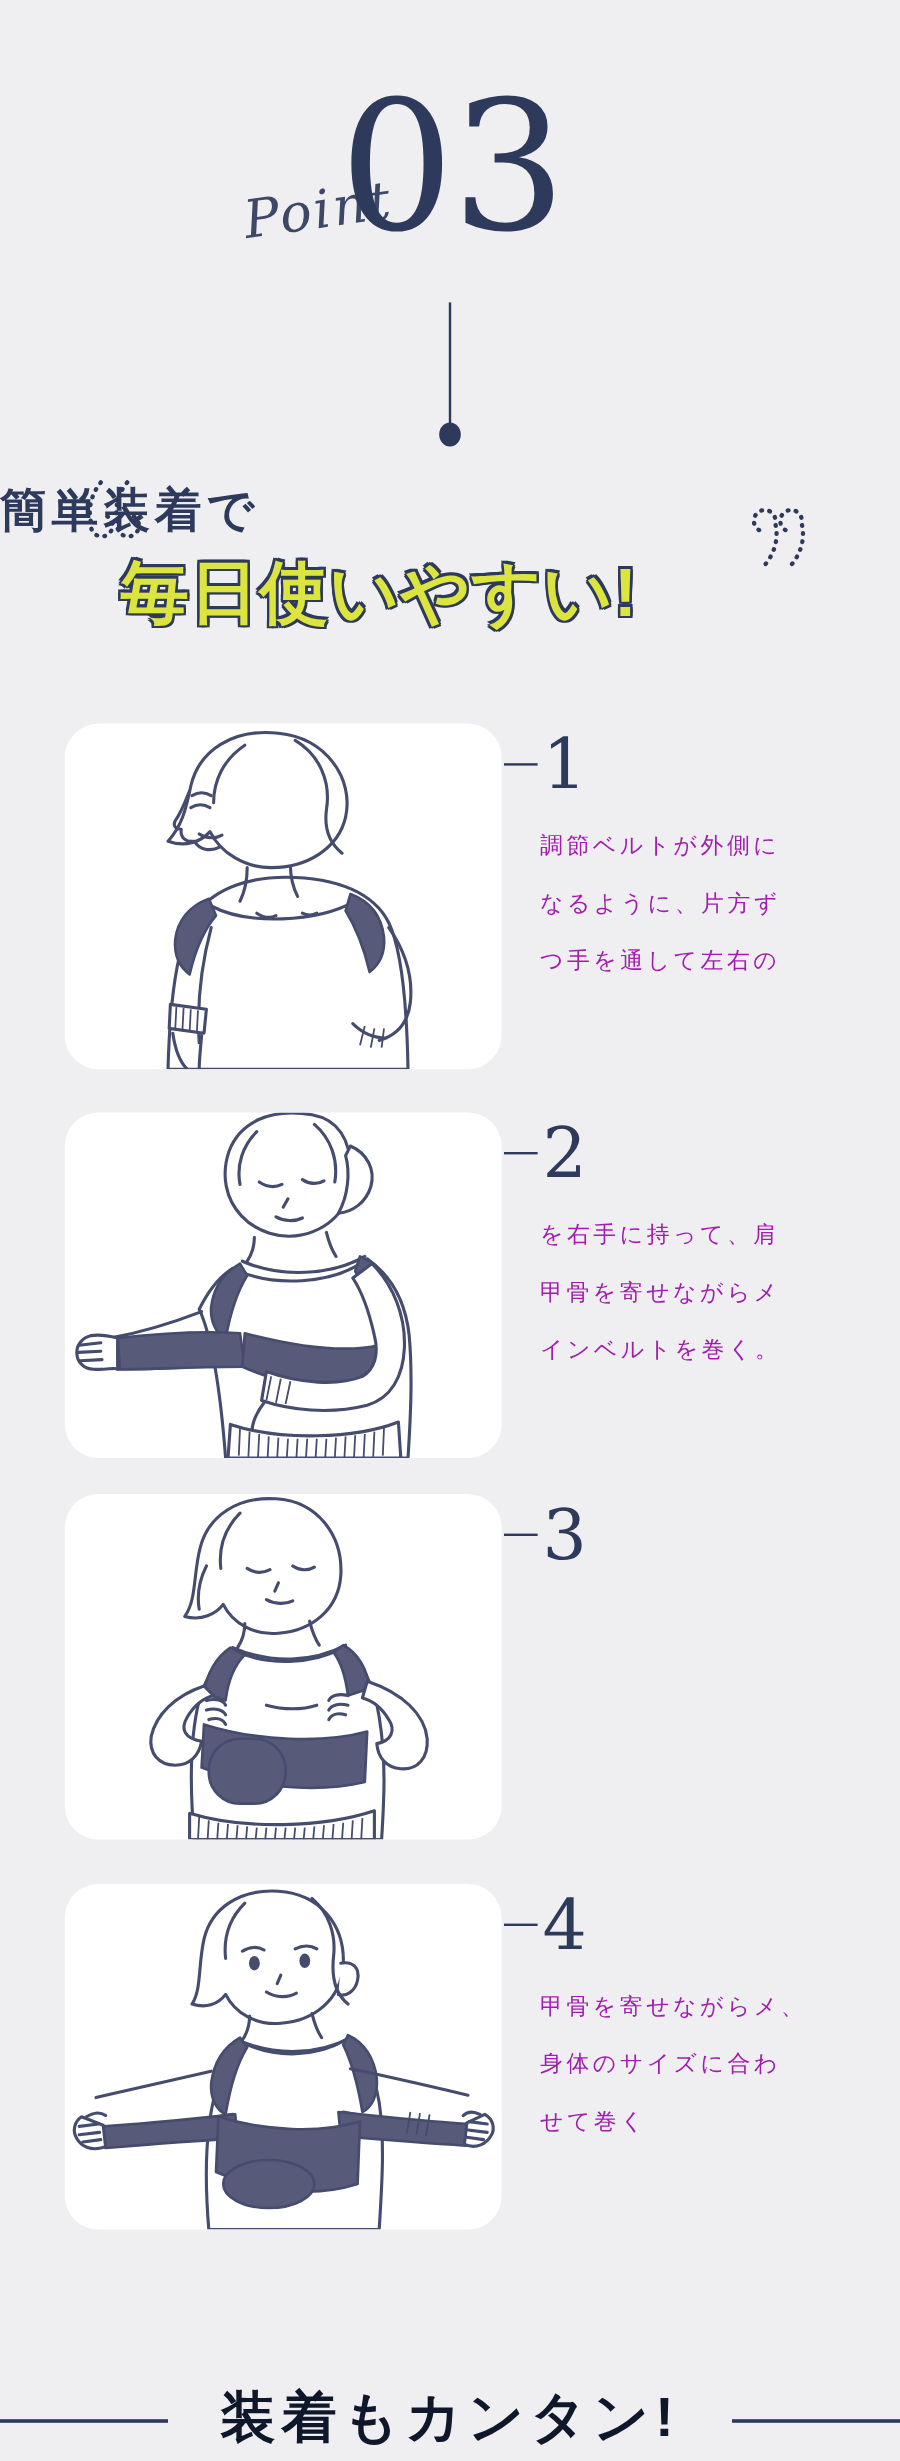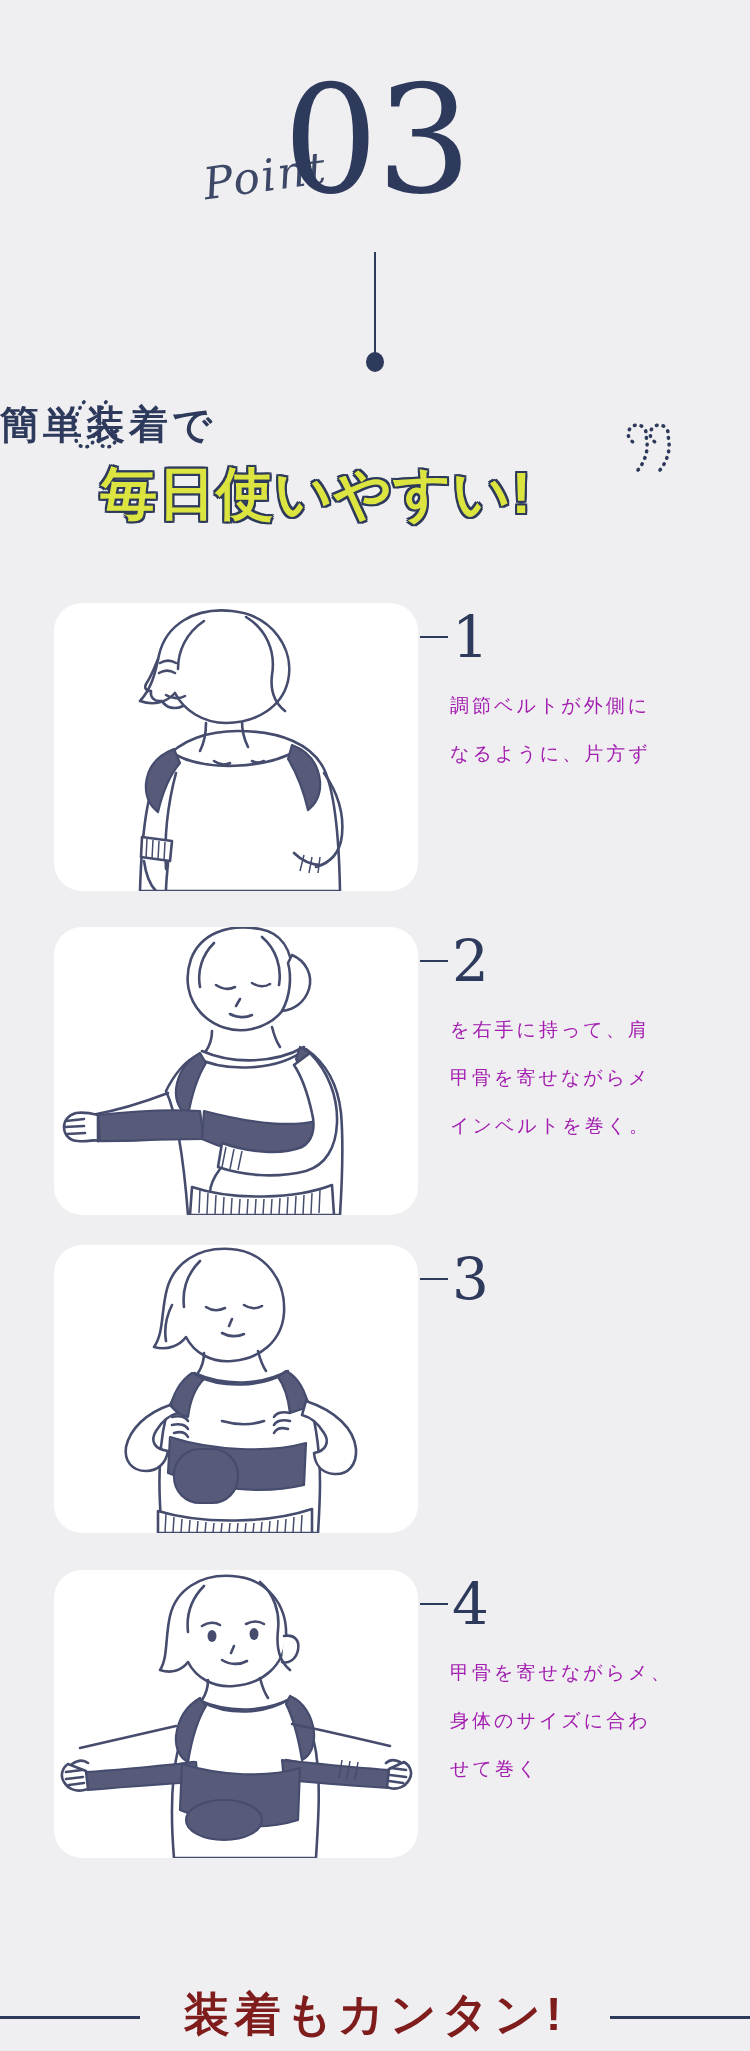--- a/index.html
+++ b/index.html
@@ -59,21 +59,21 @@
   }
   
   .illus .ln{fill:none;stroke:#454c6d;stroke-width:2.6;stroke-linecap:round;stroke-linejoin:round;}
   .illus .fl{fill:#ffffff;stroke:#454c6d;stroke-width:2.6;stroke-linecap:round;stroke-linejoin:round;}
   .illus .st{fill:#585a7a;stroke:#454c6d;stroke-width:2.2;stroke-linejoin:round;}
   .illus .hatch{fill:none;stroke:#454c6d;stroke-width:1.5;}
   .illus .eye{fill:#454c6d;stroke:none;}
   
   .footer-text{
     position:absolute;left:0;top:1984px;width:750px;text-align:center;
-    font-size:46px;font-weight:bold;letter-spacing:5px;color:#7f1d1d;white-space:nowrap;
+    font-size:46px;font-weight:bold;letter-spacing:5px;color:#0f172a;white-space:nowrap;
   }
   .footer-line{position:absolute;top:2016px;height:3px;background:#2e3a5b;}
   .footer-line.left{left:0;width:140px;}
   .footer-line.right{left:610px;width:140px;}
 </style>
 </head>
 <body>
 
 <div id="canvas">
 
@@ -121,20 +121,21 @@
       </svg>
     </div>
     <div class="step-info">
       <div class="num-row">
         <span class="num-dash"></span>
         <span class="step-num">1</span>
       </div>
       <div class="step-text">
         <div class="tline">調節ベルトが外側に</div>
         <div class="tline">なるように、片方ず</div>
+        <div class="tline">つ手を通して左右の</div>
       </div>
     </div>
   </section>
 
   <section class="step" style="top:927px">
     <div class="card">
       <svg class="illus" width="364" height="288" viewBox="0 0 364 288">
         <path class="fl" d="M134,288 C130,236 124,190 112,164 C120,148 130,136 140,130 C172,146 224,144 252,122 C272,136 284,158 287,186 C290,220 288,256 286,288 Z"></path>
         <path class="fl" d="M206,2 C172,-4 146,8 137,32 C130,52 134,72 147,86 C160,100 180,106 198,102 C224,96 240,76 239,50 C238,22 228,6 206,2 Z"></path>
         <path class="fl" d="M238,28 C252,34 259,48 255,62 C251,75 240,83 228,84 C236,70 238,50 234,36 Z"></path>

